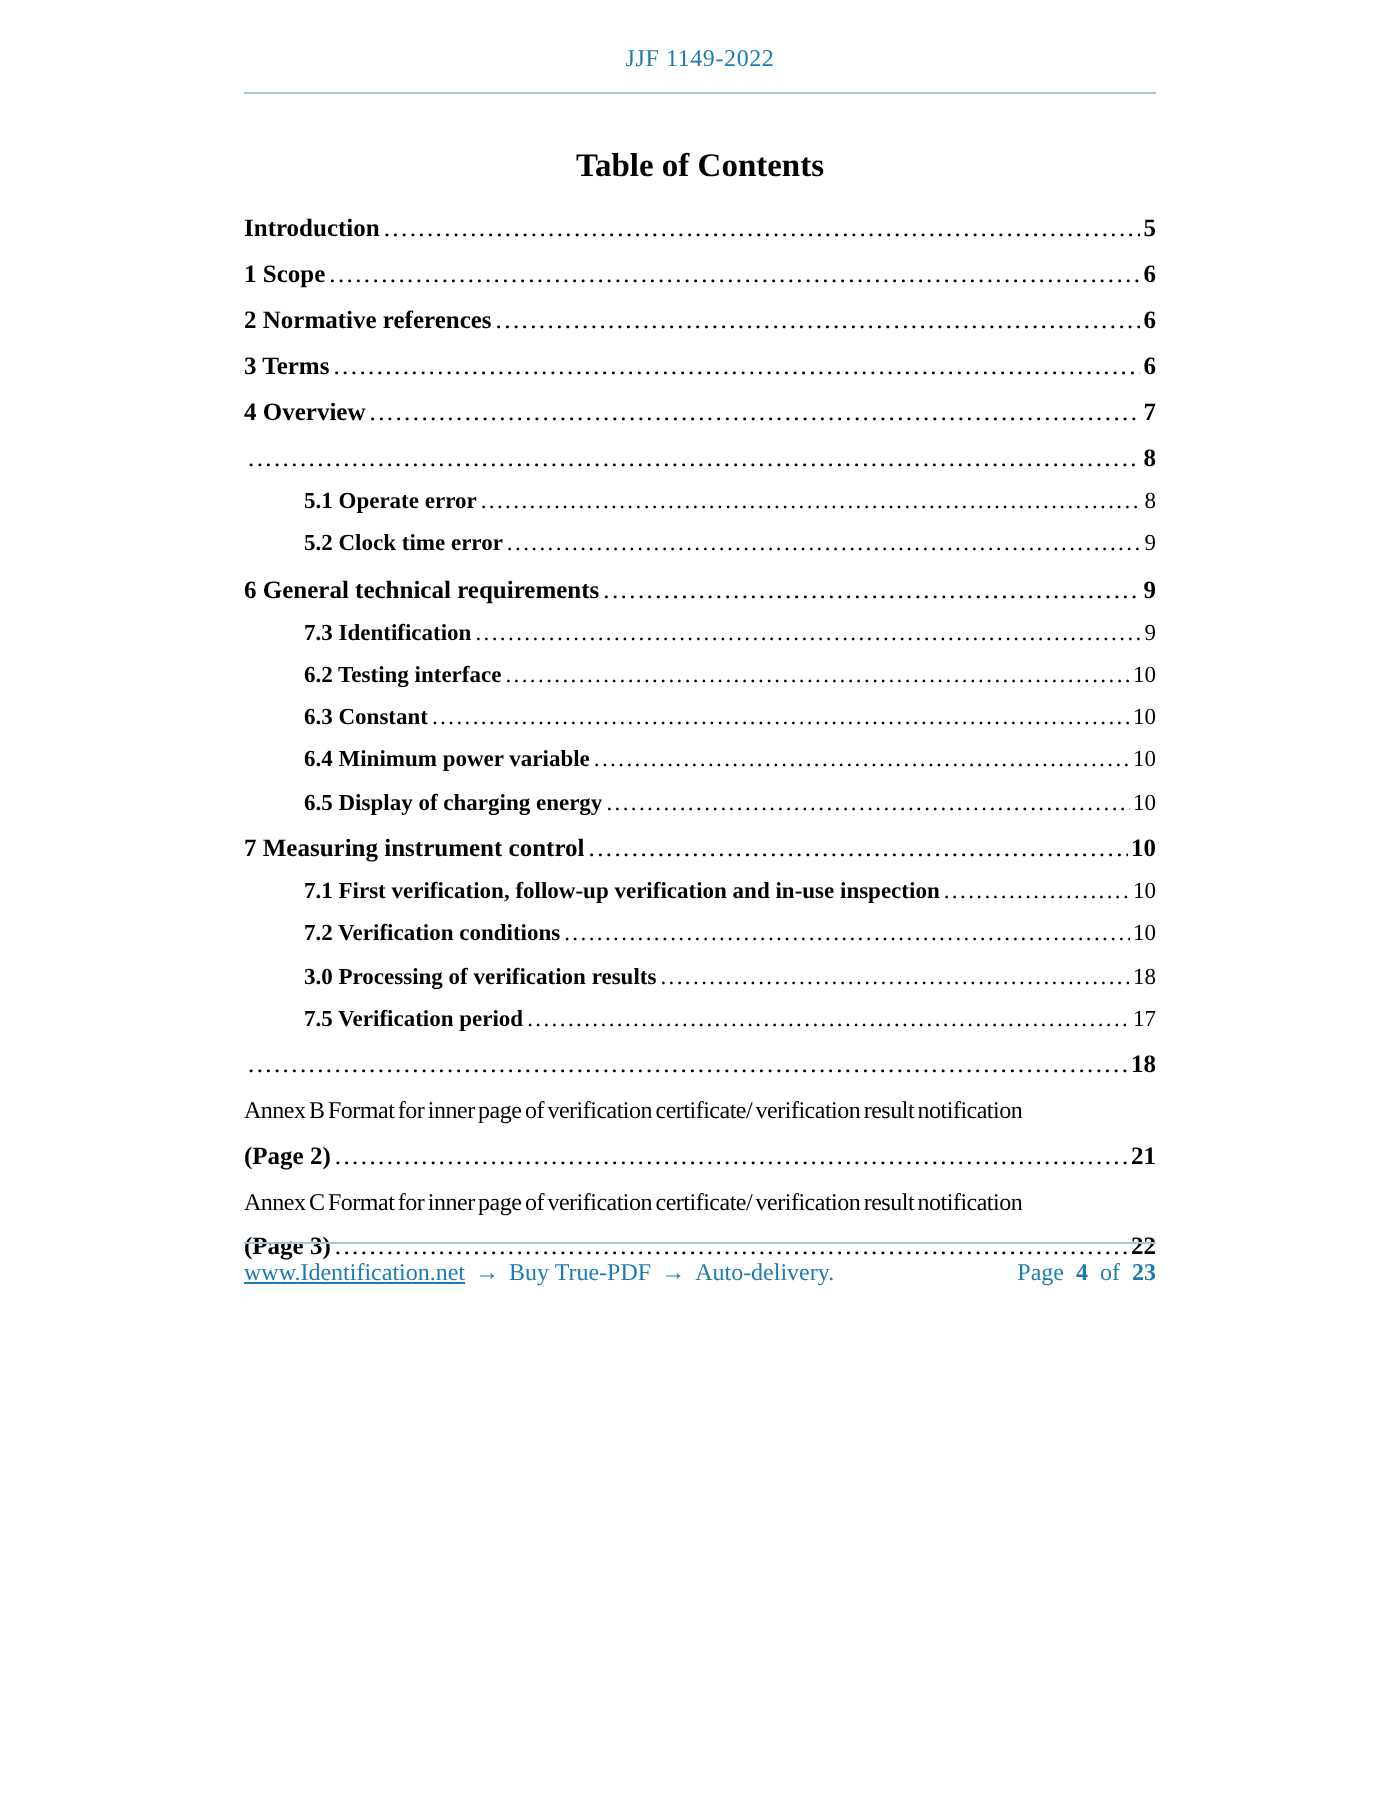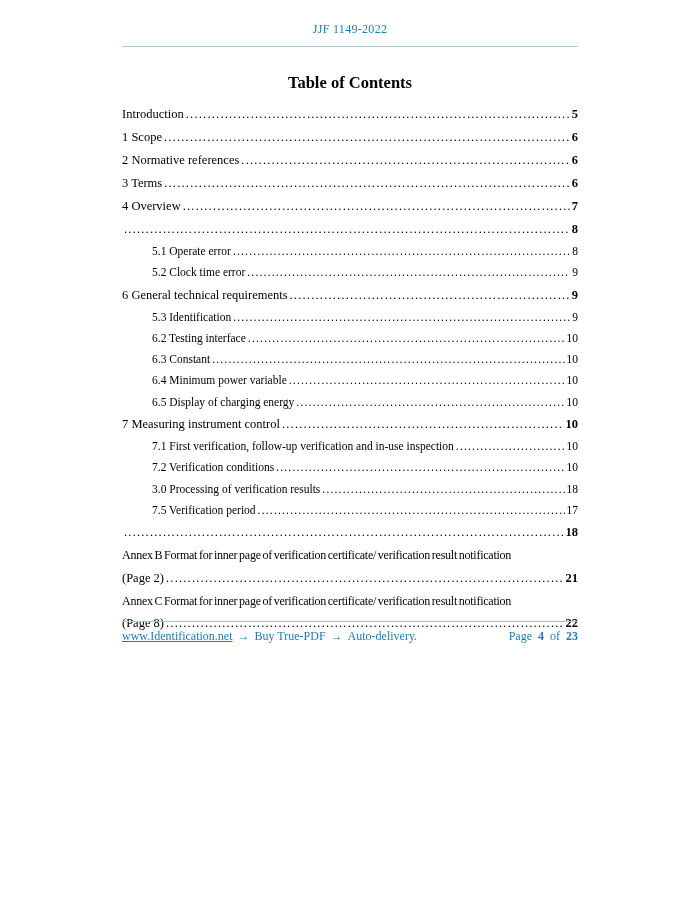--- a/index.html
+++ b/index.html
@@ -40,21 +40,21 @@
     margin-top: 26px;
     margin-bottom: 14px;
   }
 
   
   .toc { }
   .toc-row { margin-bottom: 8px; }
   .toc-row.level0 { font-size: 12.5px; line-height: 1.2; }
   .toc-row.level1 { font-size: 11.5px; line-height: 1.2; padding-left: 30px; margin-bottom: 7.5px; }
   .toc-line { display: flex; align-items: baseline; }
-  .toc-label { flex: 0 0 auto; white-space: nowrap; }
+  .toc-label { flex: 0 0 auto; white-space: nowrap; font-weight: bold; }
   .toc-label-full {
     font-size: 12px;
     letter-spacing: -0.25px;
     word-spacing: -1px;
     white-space: nowrap;
     margin-bottom: 8px;
   }
   .toc-dots {
     flex: 1 1 auto;
     overflow: hidden;
@@ -161,21 +161,21 @@
         </div>
         <div class="toc-row level0">
           <div class="toc-line">
             <span class="toc-label">6 General technical requirements</span>
             <span class="toc-dots"></span>
             <span class="toc-page">9</span>
           </div>
         </div>
         <div class="toc-row level1">
           <div class="toc-line">
-            <span class="toc-label">5.3 Identification</span>
+            <span class="toc-label">7.3 Identification</span>
             <span class="toc-dots"></span>
             <span class="toc-page">9</span>
           </div>
         </div>
         <div class="toc-row level1">
           <div class="toc-line">
             <span class="toc-label">6.2 Testing interface</span>
             <span class="toc-dots"></span>
             <span class="toc-page">10</span>
           </div>
@@ -246,21 +246,21 @@
           <div class="toc-label-full">Annex B Format for inner page of verification certificate/ verification result notification</div>
           <div class="toc-line">
             <span class="toc-label">(Page 2)</span>
             <span class="toc-dots"></span>
             <span class="toc-page">21</span>
           </div>
         </div>
         <div class="toc-row level0">
           <div class="toc-label-full">Annex C Format for inner page of verification certificate/ verification result notification</div>
           <div class="toc-line">
-            <span class="toc-label">(Page 8)</span>
+            <span class="toc-label">(Page 3)</span>
             <span class="toc-dots"></span>
             <span class="toc-page">22</span>
           </div>
         </div>
       </main>
   </div>
 
   <footer class="footer">
     <hr class="rule">
     <div class="footer-row">

